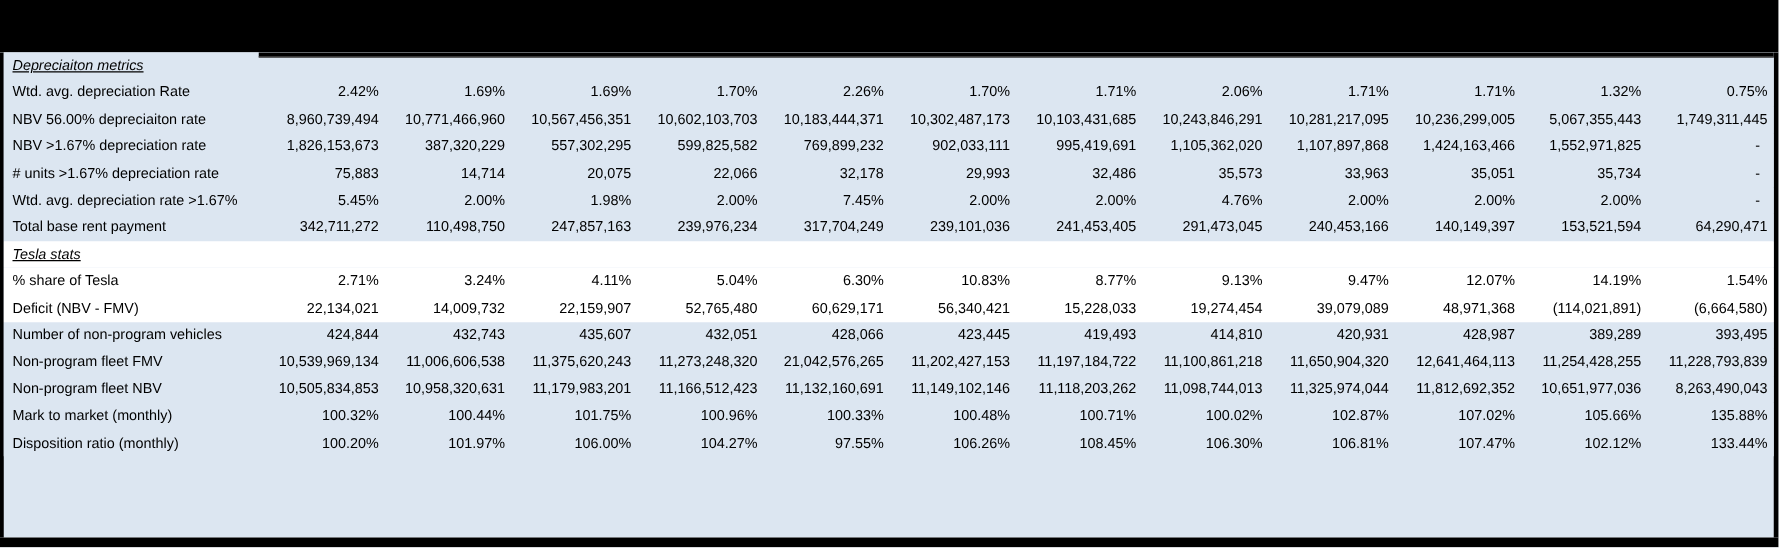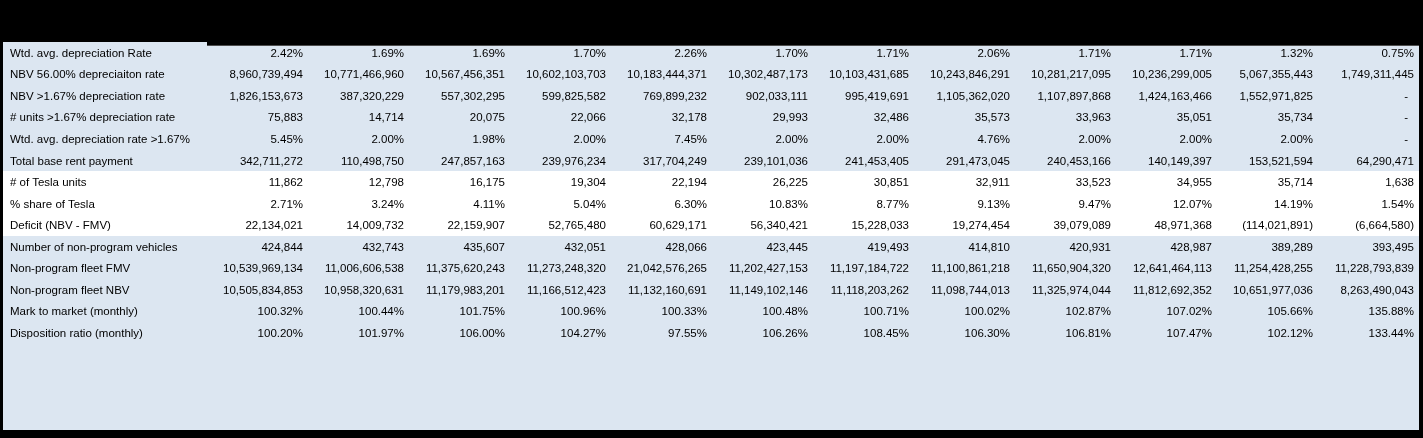--- a/index.html
+++ b/index.html
@@ -70,20 +70,35 @@
   .value-cell.dash{padding-right:11px;}
 </style>
 </head>
 <body>
 
 <div class="screen">
   <div class="top-band"></div>
   <div class="table-body">
     <div class="data-header-strip"></div>
     <div class="rows" id="rows">
+        <div class="row sec-blue">
+          <div class="label-cell section-title">Depreciaiton metrics</div>
+          <div class="value-cell"></div>
+          <div class="value-cell"></div>
+          <div class="value-cell"></div>
+          <div class="value-cell"></div>
+          <div class="value-cell"></div>
+          <div class="value-cell"></div>
+          <div class="value-cell"></div>
+          <div class="value-cell"></div>
+          <div class="value-cell"></div>
+          <div class="value-cell"></div>
+          <div class="value-cell"></div>
+          <div class="value-cell"></div>
+        </div>
         <div class="row sec-blue">
           <div class="label-cell">Wtd. avg. depreciation Rate</div>
           <div class="value-cell">2.42%</div>
           <div class="value-cell">1.69%</div>
           <div class="value-cell">1.69%</div>
           <div class="value-cell">1.70%</div>
           <div class="value-cell">2.26%</div>
           <div class="value-cell">1.70%</div>
           <div class="value-cell">1.71%</div>
           <div class="value-cell">2.06%</div>
@@ -161,33 +176,33 @@
           <div class="value-cell">317,704,249</div>
           <div class="value-cell">239,101,036</div>
           <div class="value-cell">241,453,405</div>
           <div class="value-cell">291,473,045</div>
           <div class="value-cell">240,453,166</div>
           <div class="value-cell">140,149,397</div>
           <div class="value-cell">153,521,594</div>
           <div class="value-cell">64,290,471</div>
         </div>
         <div class="row sec-white">
-          <div class="label-cell"># of Tesla units</div>
-          <div class="value-cell">11,862</div>
-          <div class="value-cell">12,798</div>
-          <div class="value-cell">16,175</div>
-          <div class="value-cell">19,304</div>
-          <div class="value-cell">22,194</div>
-          <div class="value-cell">26,225</div>
-          <div class="value-cell">30,851</div>
-          <div class="value-cell">32,911</div>
-          <div class="value-cell">33,523</div>
-          <div class="value-cell">34,955</div>
-          <div class="value-cell">35,714</div>
-          <div class="value-cell">1,638</div>
+          <div class="label-cell section-title">Tesla stats</div>
+          <div class="value-cell"></div>
+          <div class="value-cell"></div>
+          <div class="value-cell"></div>
+          <div class="value-cell"></div>
+          <div class="value-cell"></div>
+          <div class="value-cell"></div>
+          <div class="value-cell"></div>
+          <div class="value-cell"></div>
+          <div class="value-cell"></div>
+          <div class="value-cell"></div>
+          <div class="value-cell"></div>
+          <div class="value-cell"></div>
         </div>
         <div class="row sec-white">
           <div class="label-cell">% share of Tesla</div>
           <div class="value-cell">2.71%</div>
           <div class="value-cell">3.24%</div>
           <div class="value-cell">4.11%</div>
           <div class="value-cell">5.04%</div>
           <div class="value-cell">6.30%</div>
           <div class="value-cell">10.83%</div>
           <div class="value-cell">8.77%</div>

